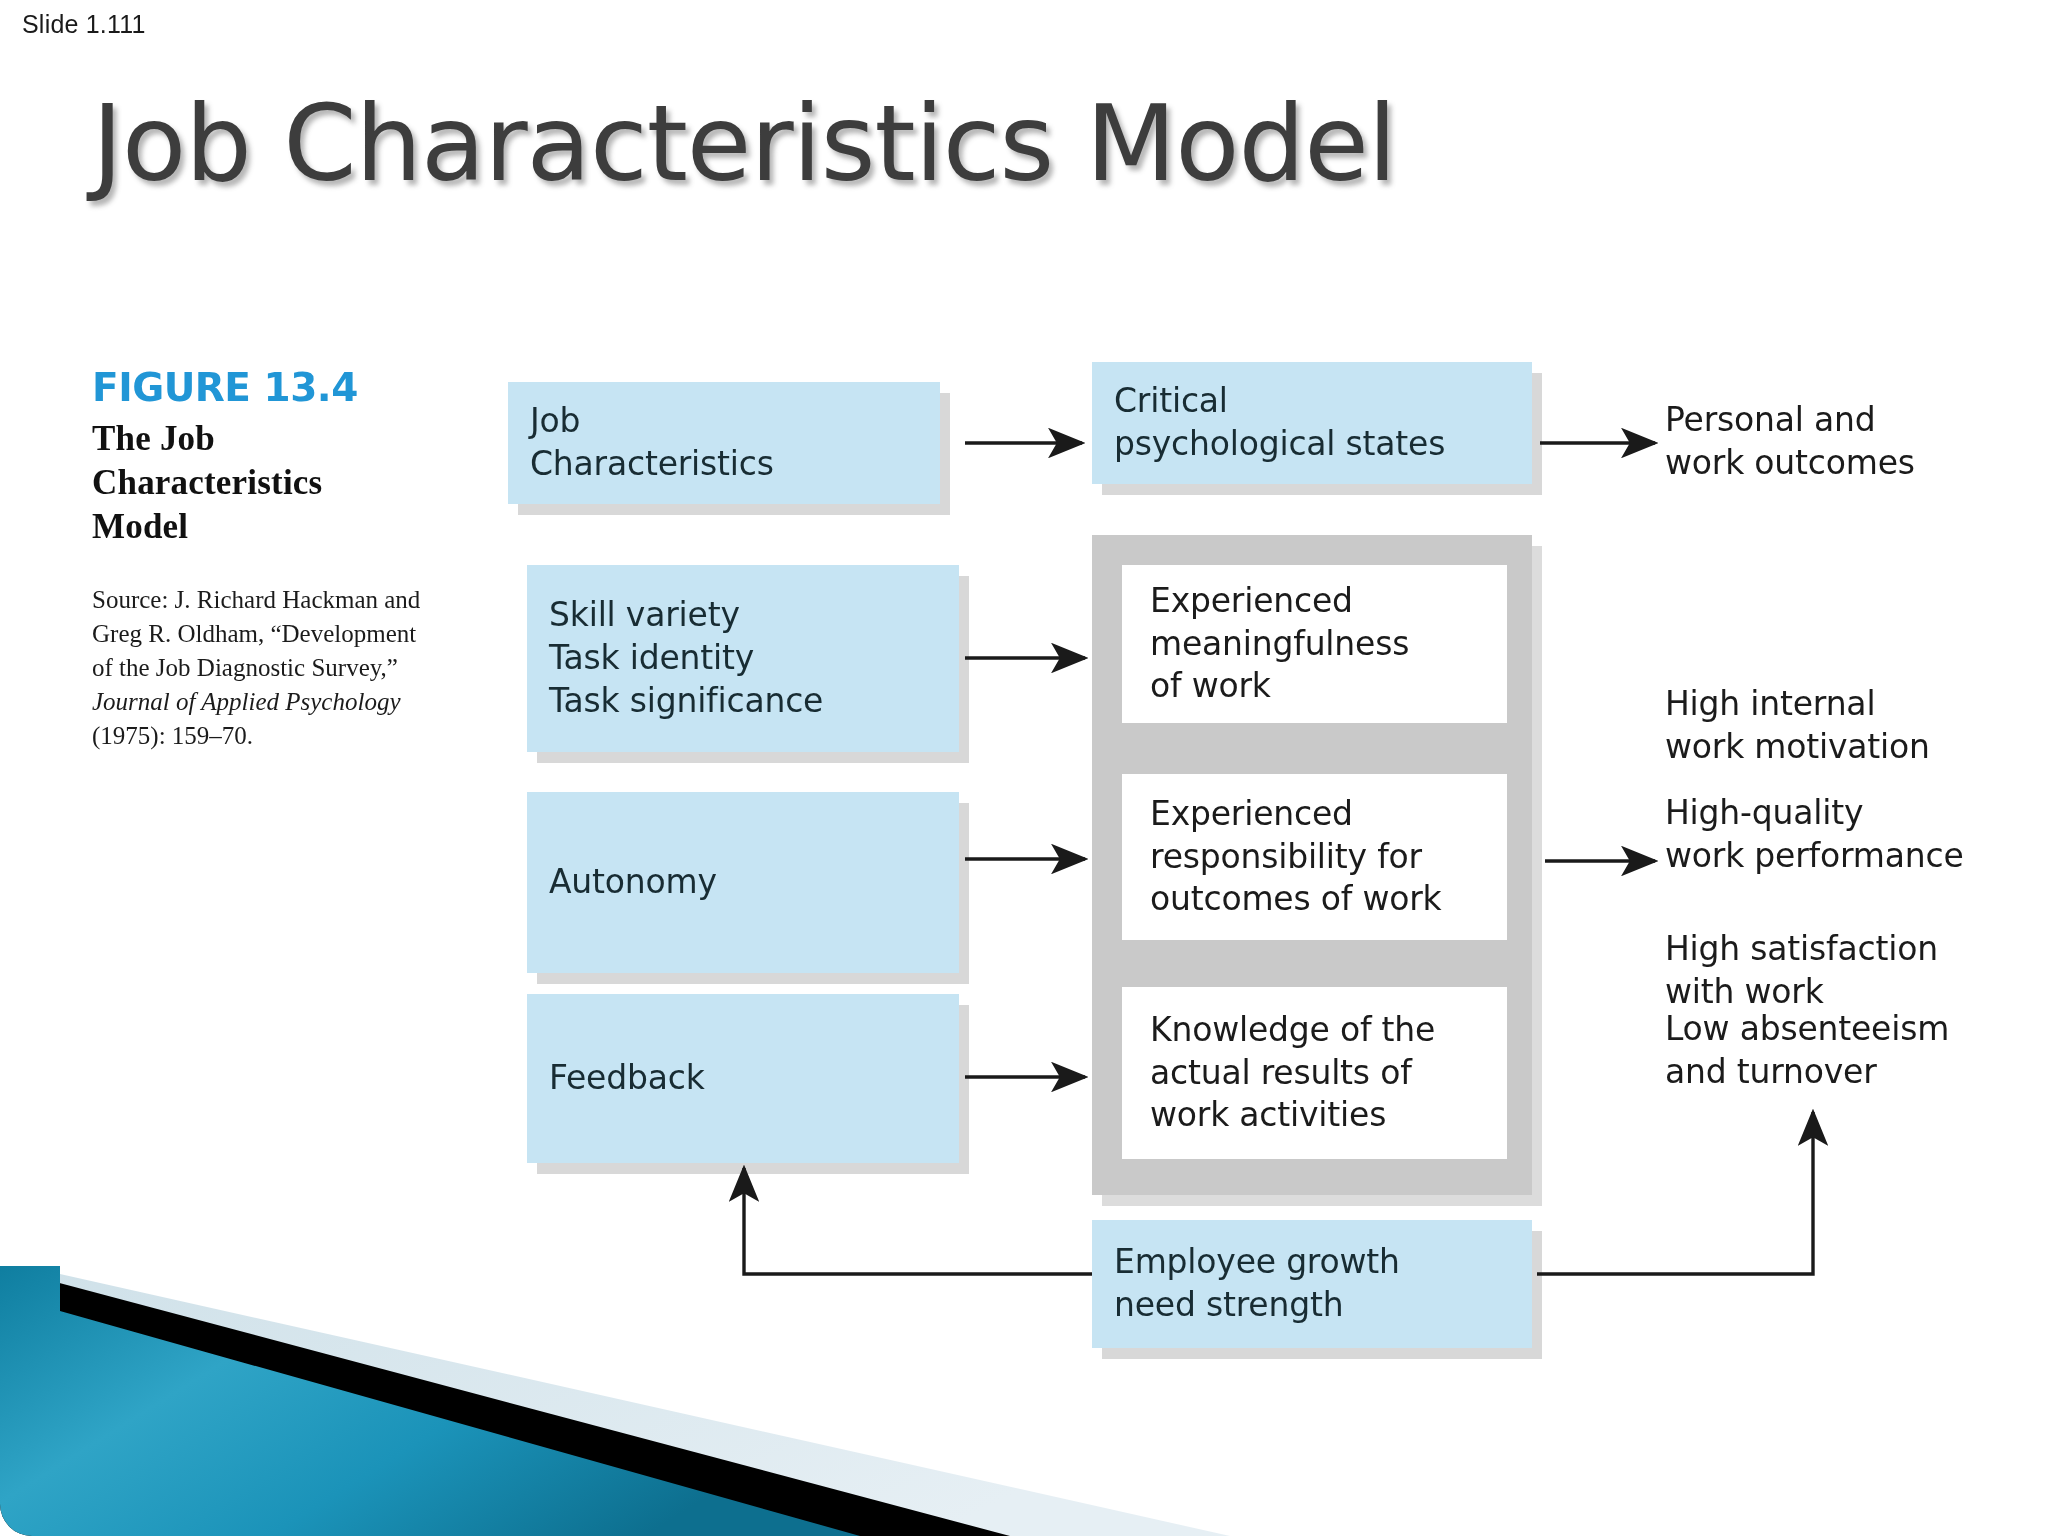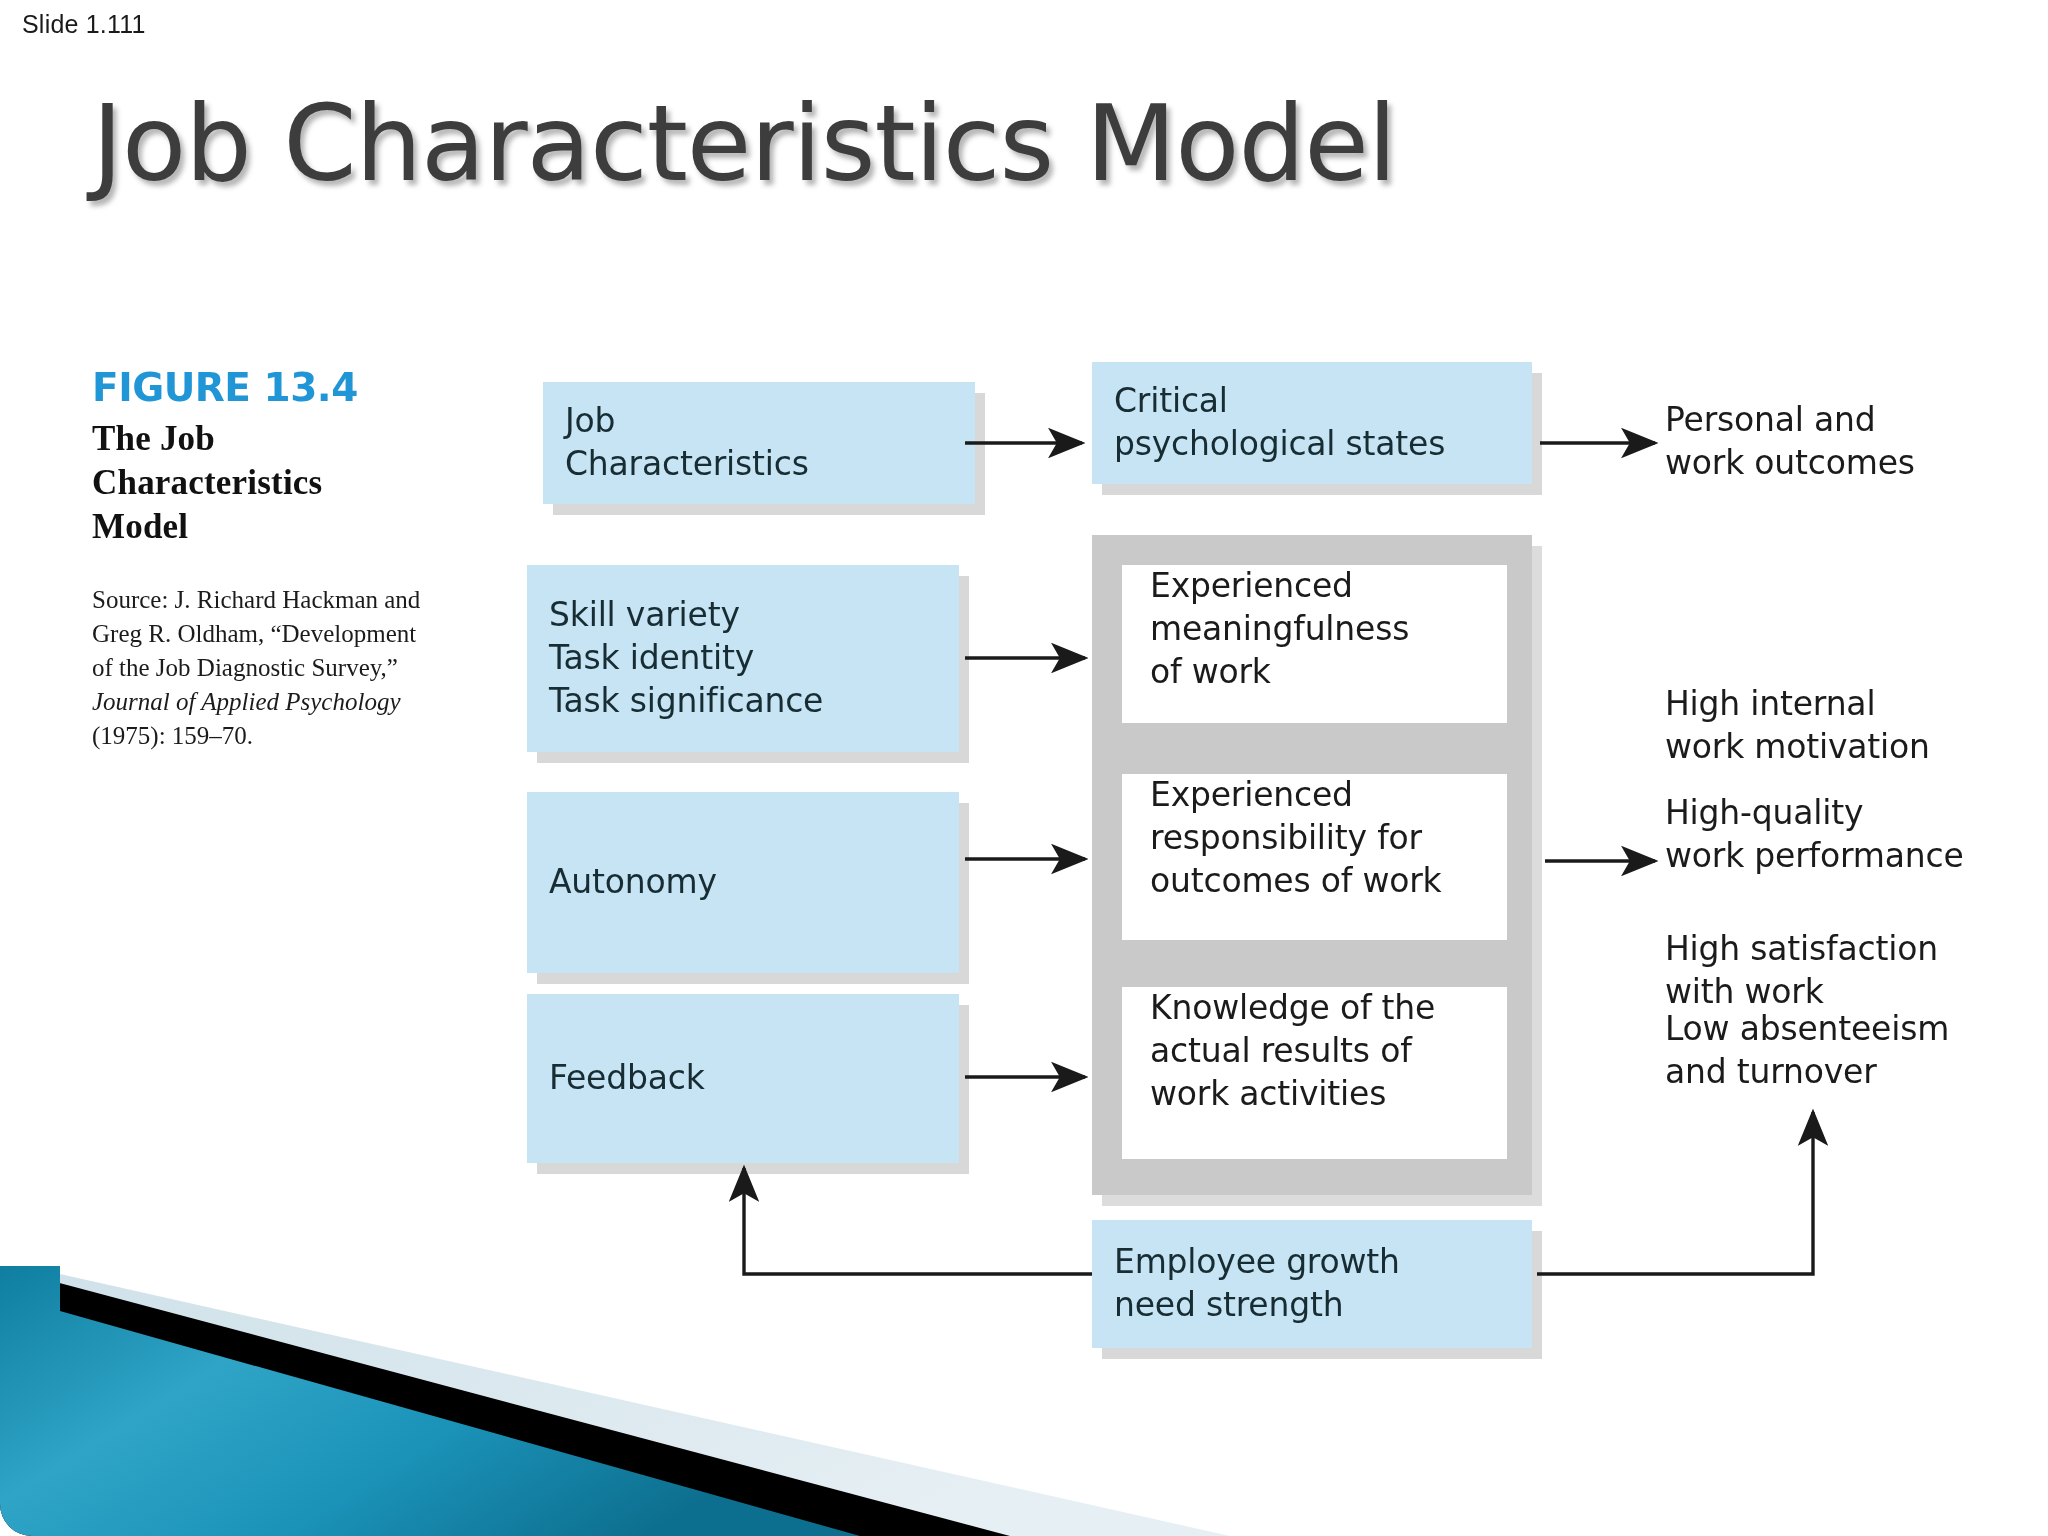--- a/index.html
+++ b/index.html
@@ -71,21 +71,21 @@
     background:#c6e4f3;
     box-shadow:10px 11px 0 0 rgba(205,205,205,.78);
     display:flex;align-items:center;
     padding-left:22px;
     font-size:33px;
     line-height:1.30;
     letter-spacing:-.2px;
   }
   .white-box{
     background:#ffffff;
-    display:flex;align-items:flex-start;
+    display:flex;align-items:center;
     padding-left:28px;
     font-size:33px;
     line-height:1.30;
     letter-spacing:-.2px;
     color:#1b1b1b;
   }
   .gray-frame{
     position:absolute;
     background:#c9c9c9;
     box-shadow:10px 11px 0 0 rgba(208,208,208,.75);
@@ -123,21 +123,21 @@
       <div>Source: J. Richard Hackman and</div>
       <div>Greg R. Oldham, “Development</div>
       <div>of the Job Diagnostic Survey,”</div>
       <div class="ital">Journal of Applied Psychology</div>
       <div>(1975): 159–70.</div>
     </div>
   </div>
 
   <div class="gray-frame" style="left:1092px;top:535px;width:440px;height:660px;"></div>
 
-  <div class="box blue-box" style="left:543px;top:382px;width:432px;height:122px;">
+  <div class="box blue-box" style="left:508px;top:382px;width:432px;height:122px;">
     <span>
       <span>Job</span><br>
       <span>Characteristics</span>
     </span>
   </div>
 
   <div class="box blue-box" style="left:1092px;top:362px;width:440px;height:122px;">
     <span>
       <span>Critical</span><br>
       <span>psychological states</span>

